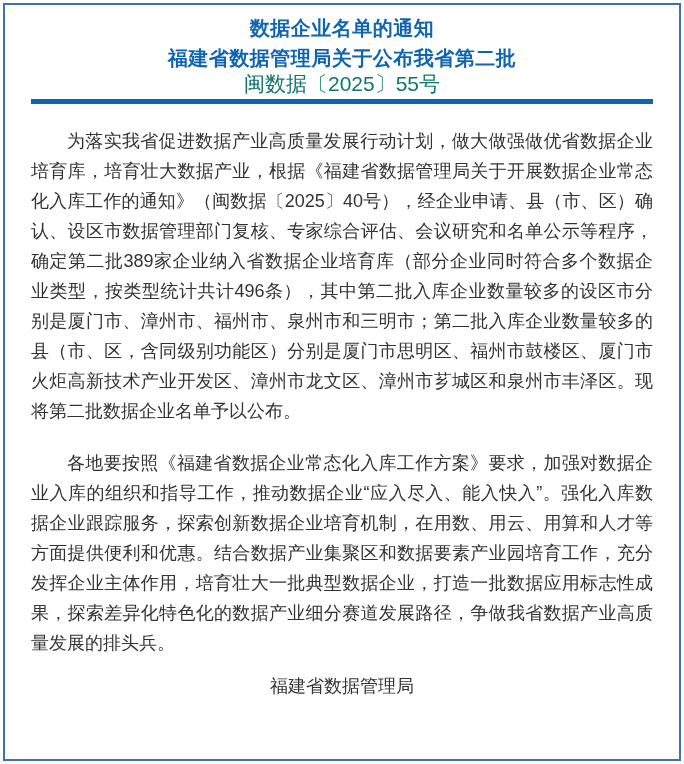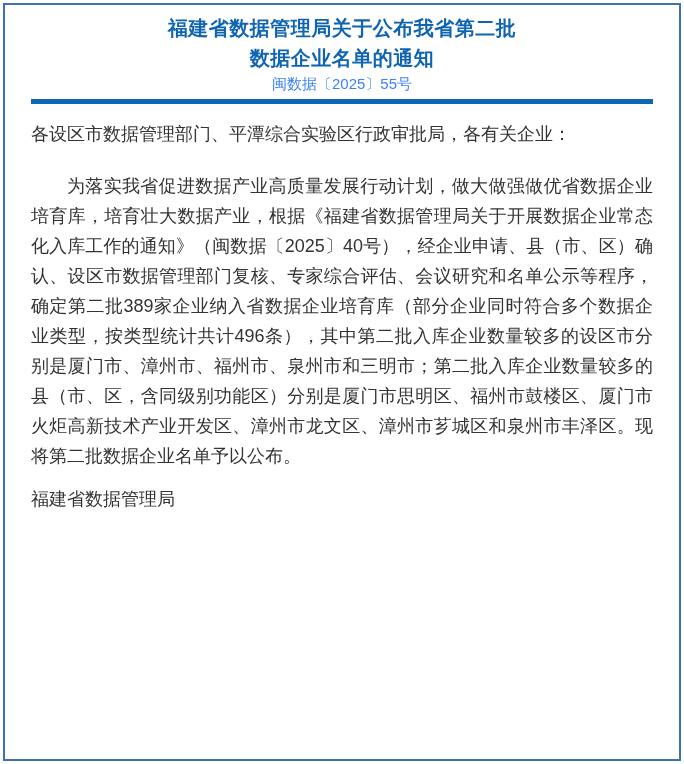--- a/index.html
+++ b/index.html
@@ -23,22 +23,22 @@
   .notice-title {
     text-align: center;
     color: #1065b3;
     font-weight: bold;
     font-size: 20px;
     line-height: 30px;
     letter-spacing: 0.5px;
   }
   .doc-number {
     text-align: center;
-    color: #3b82f6;
-    font-size: 15px;
+    color: #0f766e;
+    font-size: 21px;
     line-height: 22px;
     font-weight: normal;
   }
   .header-divider {
     margin-top: 4px;
     height: 2px;
     border-top: 3px solid #1065b3;
     border-bottom: 2px solid #1065b3;
   }
   .body-text {
@@ -49,43 +49,43 @@
   }
   .salutation {
     margin-top: 15px;
   }
   .paragraph {
     margin-top: 22px;
     text-indent: 2em;
   }
   .signature-block {
     margin-top: 12px;
-    text-align: left;
+    text-align: center;
     color: #333333;
     font-size: 18px;
     line-height: 32px;
   }
 </style>
 </head>
 <body>
 
 <div class="page-frame">
   <div class="content">
 
     <div>
+      <div class="notice-title">数据企业名单的通知</div>
       <div class="notice-title">福建省数据管理局关于公布我省第二批</div>
-      <div class="notice-title">数据企业名单的通知</div>
       <div class="doc-number">闽数据〔2025〕55号</div>
     </div>
 
     <div class="header-divider"></div>
 
-    <div class="body-text salutation">各设区市数据管理部门、平潭综合实验区行政审批局，各有关企业：</div>
 
     <div class="body-text paragraph">为落实我省促进数据产业高质量发展行动计划，做大做强做优省数据企业培育库，培育壮大数据产业，根据《福建省数据管理局关于开展数据企业常态化入库工作的通知》（闽数据〔2025〕40号），经企业申请、县（市、区）确认、设区市数据管理部门复核、专家综合评估、会议研究和名单公示等程序，确定第二批389家企业纳入省数据企业培育库（部分企业同时符合多个数据企业类型，按类型统计共计496条），其中第二批入库企业数量较多的设区市分别是厦门市、漳州市、福州市、泉州市和三明市；第二批入库企业数量较多的县（市、区，含同级别功能区）分别是厦门市思明区、福州市鼓楼区、厦门市火炬高新技术产业开发区、漳州市龙文区、漳州市芗城区和泉州市丰泽区。现将第二批数据企业名单予以公布。</div>
 
+    <div class="body-text paragraph">各地要按照《福建省数据企业常态化入库工作方案》要求，加强对数据企业入库的组织和指导工作，推动数据企业“应入尽入、能入快入”。强化入库数据企业跟踪服务，探索创新数据企业培育机制，在用数、用云、用算和人才等方面提供便利和优惠。结合数据产业集聚区和数据要素产业园培育工作，充分发挥企业主体作用，培育壮大一批典型数据企业，打造一批数据应用标志性成果，探索差异化特色化的数据产业细分赛道发展路径，争做我省数据产业高质量发展的排头兵。</div>
 
     <div class="signature-block">
       <div>福建省数据管理局</div>
     </div>
 
   </div>
 </div>
 
 </body></html>

